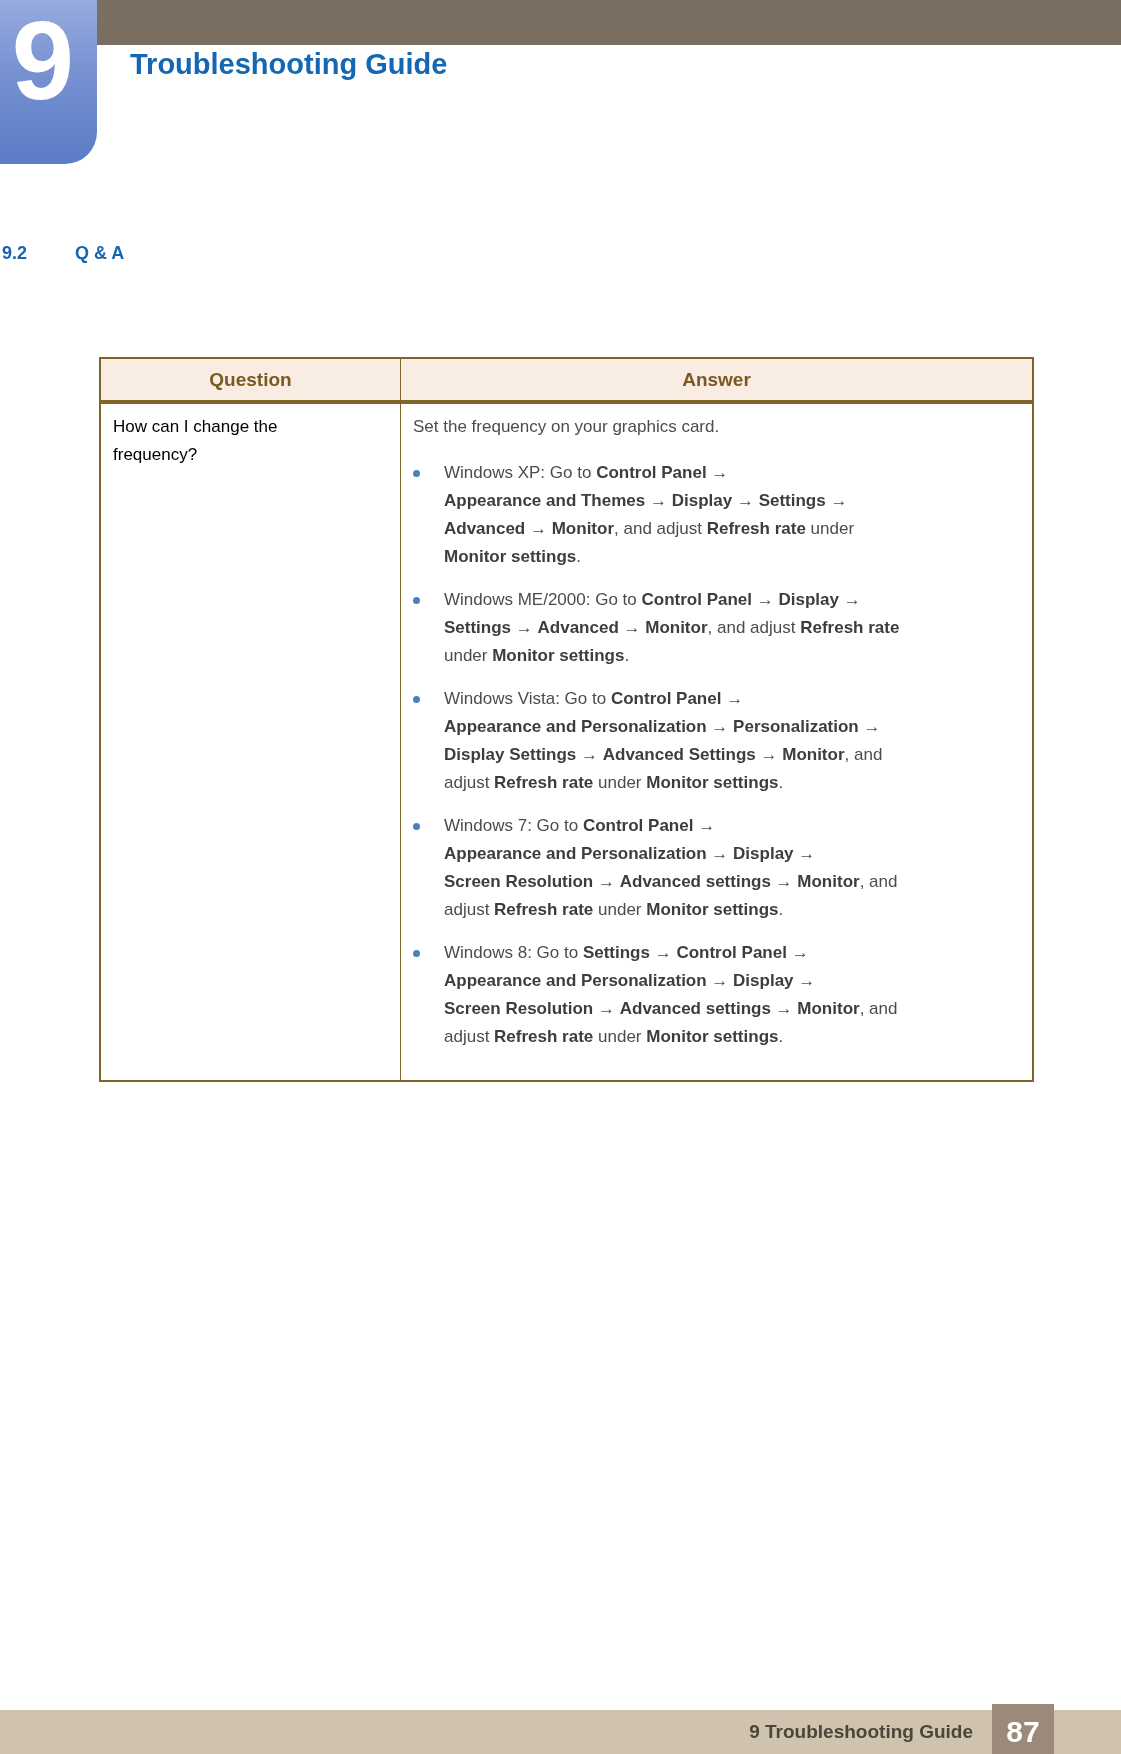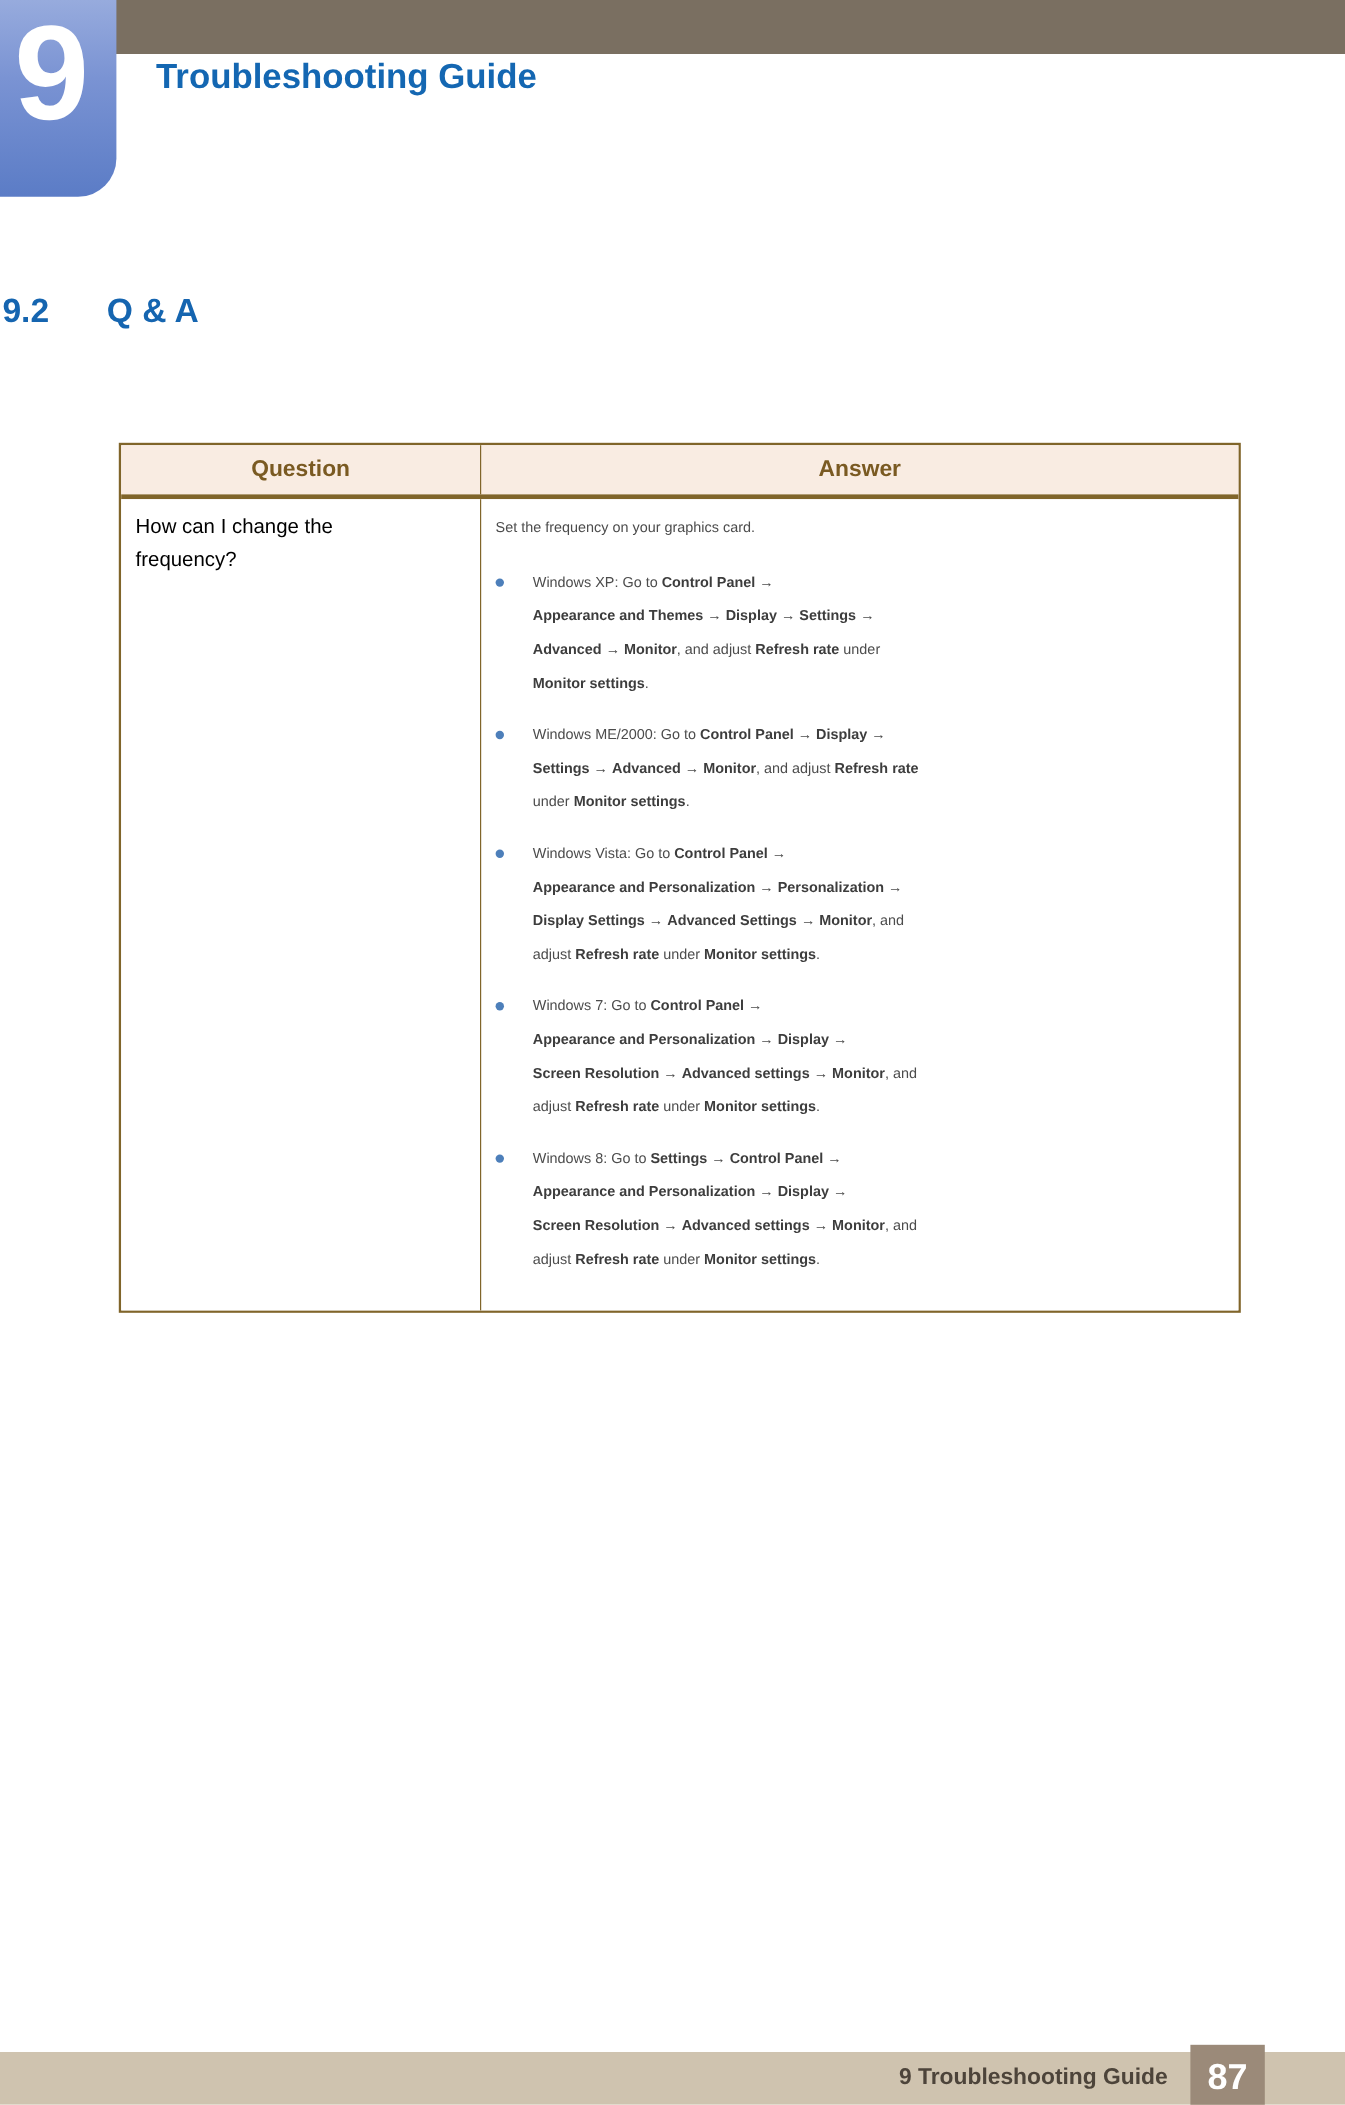--- a/index.html
+++ b/index.html
@@ -27,49 +27,48 @@
     font-size: 112px; font-weight: bold; color: #ffffff;
   }
   .chapter-title {
     position: absolute; left: 130px; top: 48px; margin: 0;
     font-size: 29px; font-weight: bold; color: #1467b2;
   }
 
   
   .section-heading {
     position: absolute; left: 2px; top: 243px;
-    font-size: 28px; font-weight: bold; color: #1565b0;
+    font-size: 18px; font-weight: bold; color: #1565b0;
     white-space: nowrap;
   }
   .section-heading .sec-title { margin-left: 48px; }
 
   
   .qa-table {
     position: absolute; left: 99px; top: 357px; width: 931px;
     border: 2px solid #80652a;
-    margin-top: 12px;
   }
   .qa-head {
     display: flex; background: #f9ece2;
     border-bottom: 4px solid #80652a;
   }
   .qa-head-cell {
     height: 41px; line-height: 41px; text-align: center;
     font-size: 19px; font-weight: bold; color: #7a5a22;
   }
   .qa-head-cell.q { width: 299px; border-right: 1px solid #80652a; }
   .qa-head-cell.a { flex: 1; }
   .qa-body { display: flex; min-height: 676px; background: #ffffff; }
   .q-cell {
     width: 275px; border-right: 1px solid #80652a;
     padding: 9px 12px; font-size: 17px; line-height: 28px; color: #000000;
   }
   .a-cell {
     flex: 1; padding: 9px 14px 12px 12px;
-    font-size: 12px; line-height: 28px; color: #4c4c4c;
+    font-size: 17px; line-height: 28px; color: #4c4c4c;
   }
   .intro { margin: 0 0 18px 0; }
   .bullet-list { list-style: none; margin: 0; padding: 0; }
   .bullet-item { display: flex; margin-bottom: 15px; }
   .bullet-item:last-child { margin-bottom: 0; }
   .bullet-dot {
     flex: 0 0 7px; width: 7px; height: 7px; border-radius: 50%;
     background: #4d7fba; margin: 11px 24px 0 0;
   }
   .bullet-text { flex: 1; }

